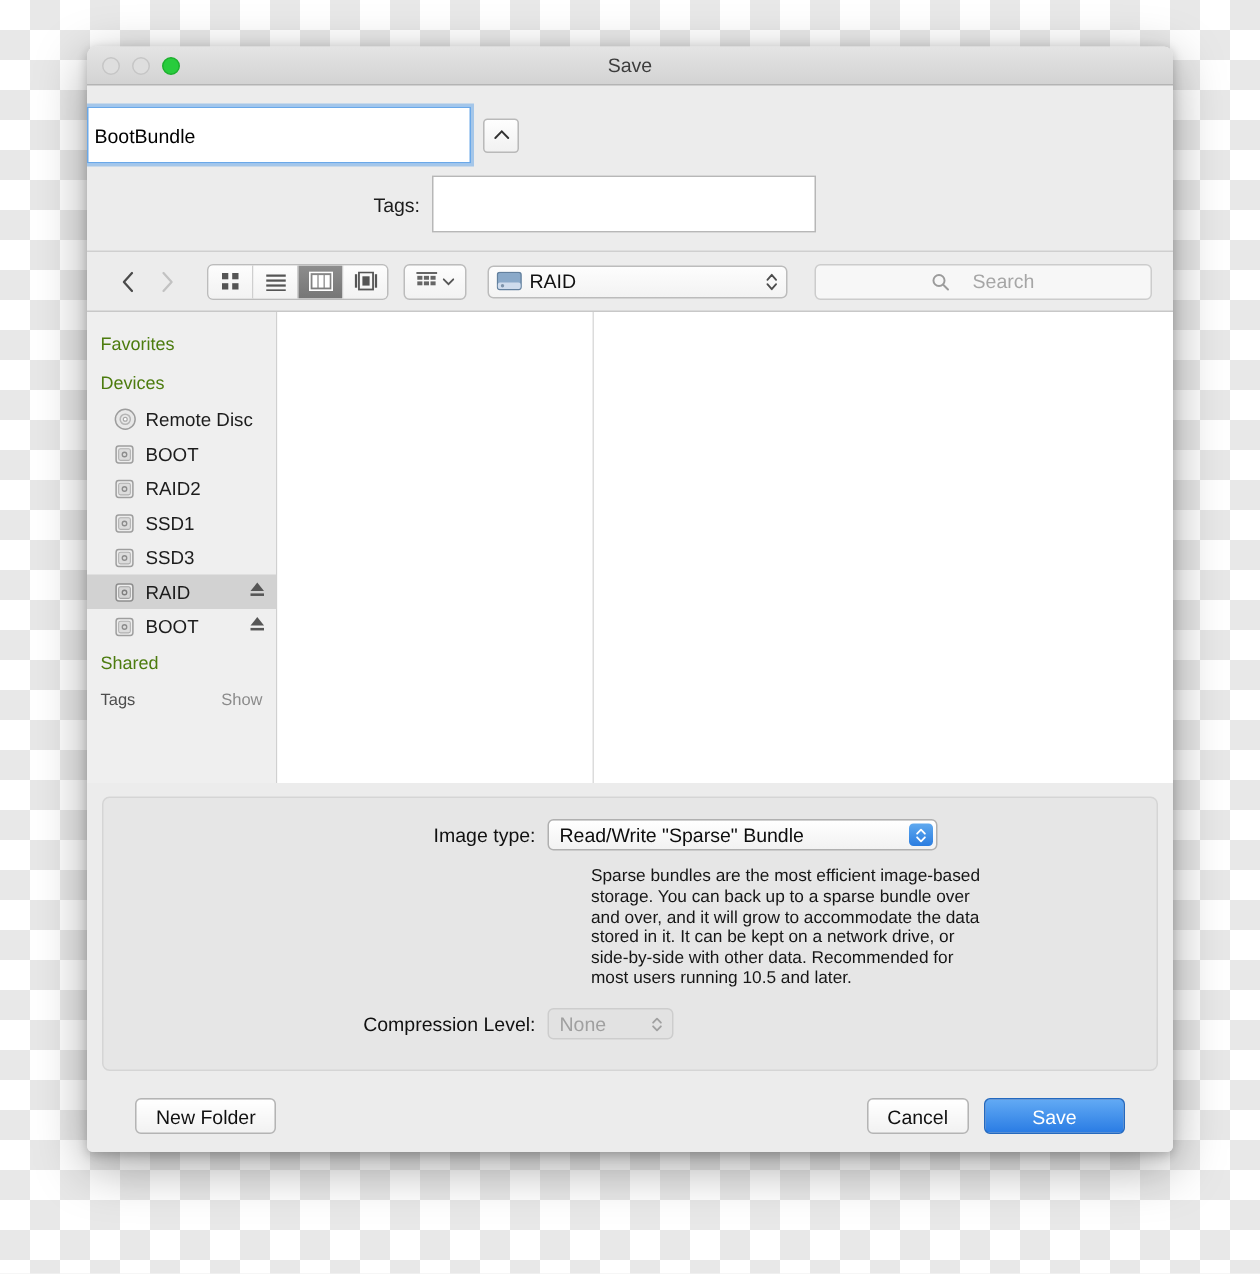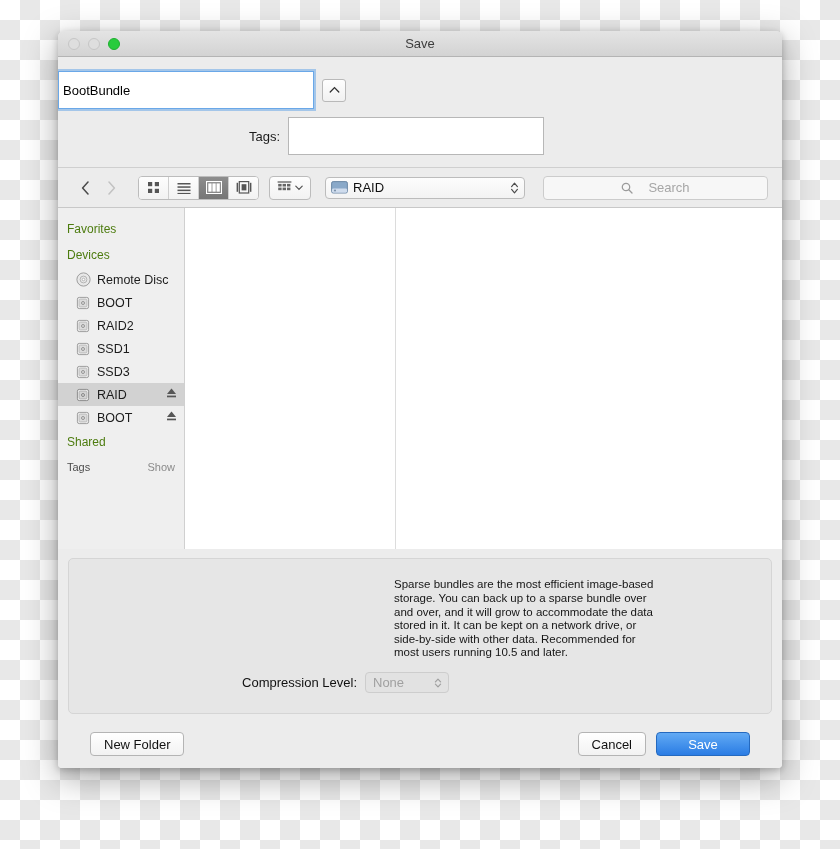--- a/index.html
+++ b/index.html
@@ -621,20 +621,32 @@
 
     <div class="browser">
       <div class="col first"></div>
       <div class="col second"></div>
     </div>
   </div>
 
   <div class="options-wrap">
     <div class="options">
 
+      <div class="opt-row">
+        <div class="opt-label">Image type:</div>
+        <div class="popup">
+          <span>Read/Write "Sparse" Bundle</span>
+          <span class="chev-box">
+            <svg width="8" height="12" viewBox="0 0 8 12">
+              <path d="M1.4 4.8 L4 2.1 L6.6 4.8" fill="none" stroke="#ffffff" stroke-width="1.2" stroke-linecap="round" stroke-linejoin="round"></path>
+              <path d="M1.4 7.2 L4 9.9 L6.6 7.2" fill="none" stroke="#ffffff" stroke-width="1.2" stroke-linecap="round" stroke-linejoin="round"></path>
+            </svg>
+          </span>
+        </div>
+      </div>
 
       <div class="opt-row desc-row">
         <div class="opt-label"></div>
         <div class="desc">Sparse bundles are the most efficient image-based storage.  You can back up to a sparse bundle over and over, and it will grow to accommodate the data stored in it. It can be kept on a network drive, or side-by-side with other data. Recommended for most users running 10.5 and later.</div>
       </div>
 
       <div class="opt-row">
         <div class="opt-label">Compression Level:</div>
         <div class="popup small">
           <span>None</span>

